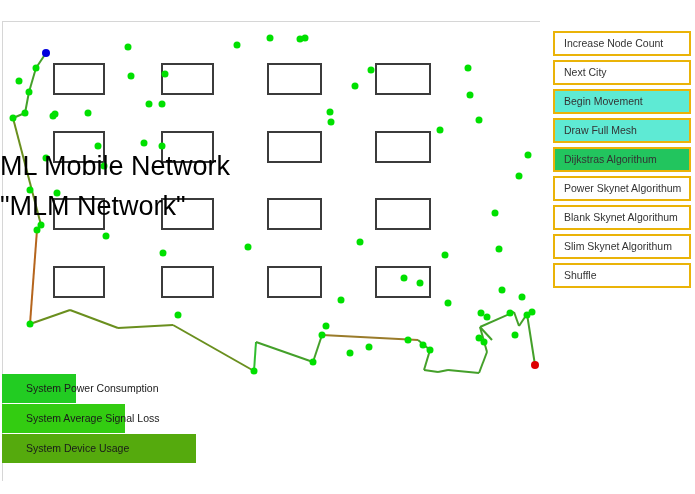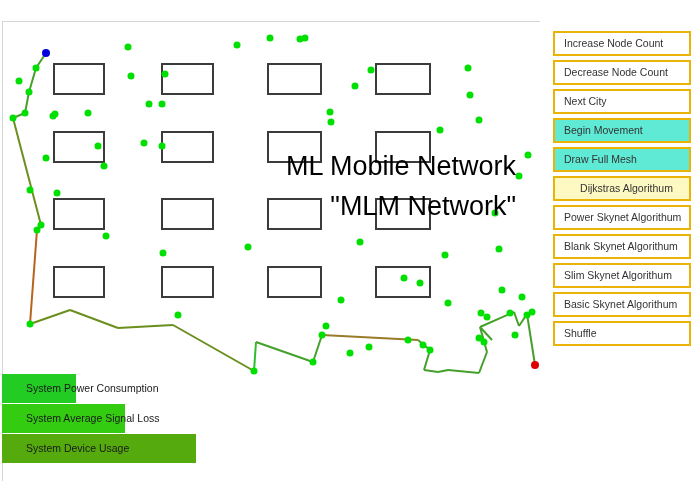--- a/index.html
+++ b/index.html
@@ -51,28 +51,27 @@
     background: transparent;
     box-sizing: border-box;
   }
 
   
   #title-block {
     position: absolute;
     left: 0;
     top: 146px;
     width: 470px;
-    text-align: right;
+    text-align: left;
     color: #000000;
     font-size: 27px;
     line-height: 40px;
     letter-spacing: 0px;
     white-space: nowrap;
     pointer-events: none;
-    padding-left: 46px;
   }
   #title-block .line2 { display: block; }
 
   
   #control-panel {
     position: absolute;
     left: 553px;
     top: 31px;
     width: 138px;
   }
@@ -85,21 +84,21 @@
     box-sizing: border-box;
     color: #333333;
     font-size: 10.5px;
     line-height: 21px;
     padding-left: 9px;
     cursor: pointer;
     white-space: nowrap;
     overflow: hidden;
   }
   .panel-button.state-rose { background: #5eead4; }
-  .panel-button.state-violet { background: #fef9c3; text-align: center; }
+  .panel-button.state-violet { background: #22c55e; }
 
   
   #status-bars {
     position: absolute;
     left: 2px;
     top: 374px;
   }
   .status-bar-row {
     position: relative;
     height: 29px;
@@ -252,29 +251,27 @@
       </g>
   </svg>
 
   <div id="title-block">
     <span class="line1">ML Mobile Network</span>
     <span class="line2">"MLM Network"</span>
   </div>
 
   <div id="control-panel">
       <div class="panel-button"><span>Increase Node Count</span></div>
-      <div class="panel-button"><span>Decrease Node Count</span></div>
       <div class="panel-button"><span>Next City</span></div>
       <div class="panel-button state-rose"><span>Begin Movement</span></div>
       <div class="panel-button state-rose"><span>Draw Full Mesh</span></div>
       <div class="panel-button state-violet"><span>Dijkstras Algorithum</span></div>
       <div class="panel-button"><span>Power Skynet Algorithum</span></div>
       <div class="panel-button"><span>Blank Skynet Algorithum</span></div>
       <div class="panel-button"><span>Slim Skynet Algorithum</span></div>
-      <div class="panel-button"><span>Basic Skynet Algorithum</span></div>
       <div class="panel-button"><span>Shuffle</span></div>
     </div>
 
   <div id="status-bars">
       <div class="status-bar-row">
         <div class="status-bar-fill" style="width: 74px; background: rgb(34, 204, 34);"></div>
         <div class="status-bar-label">System Power Consumption</div>
       </div>
       <div class="status-bar-row">
         <div class="status-bar-fill" style="width: 123px; background: rgb(51, 204, 17);"></div>

